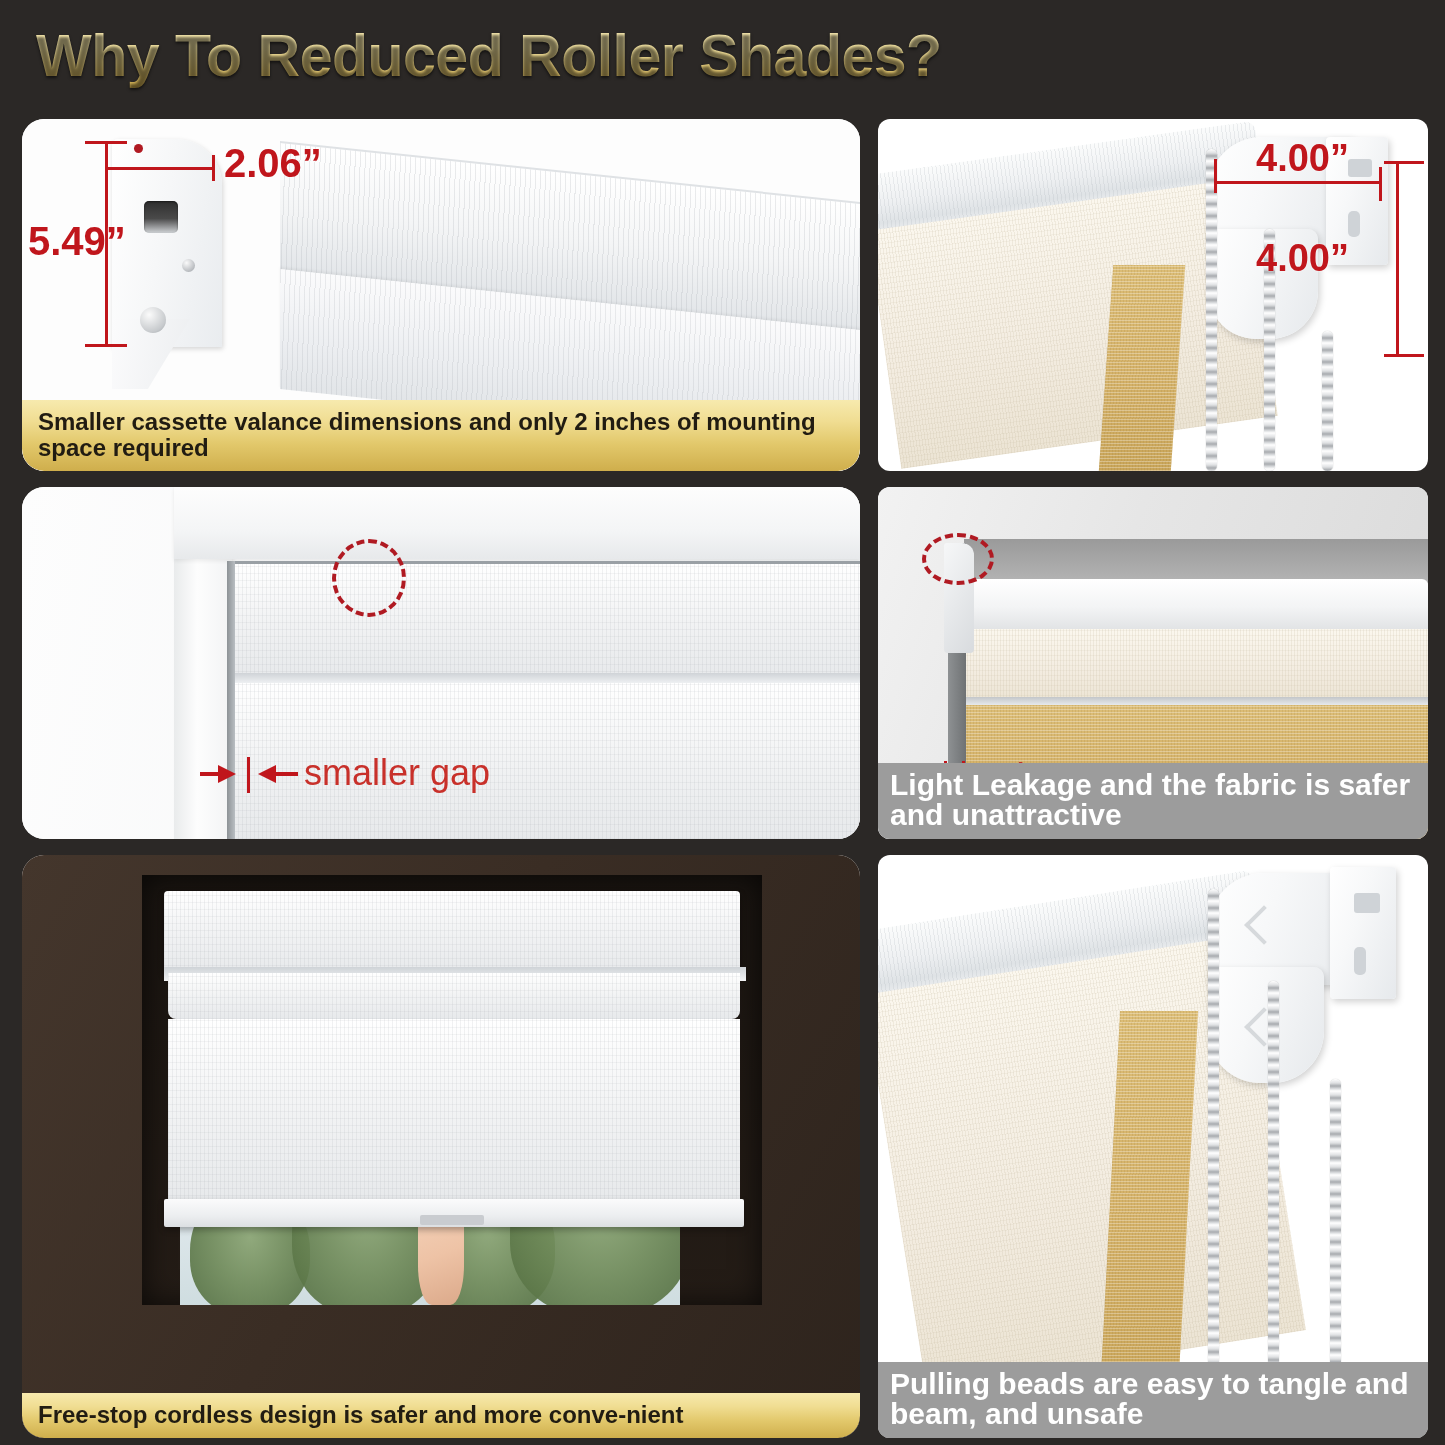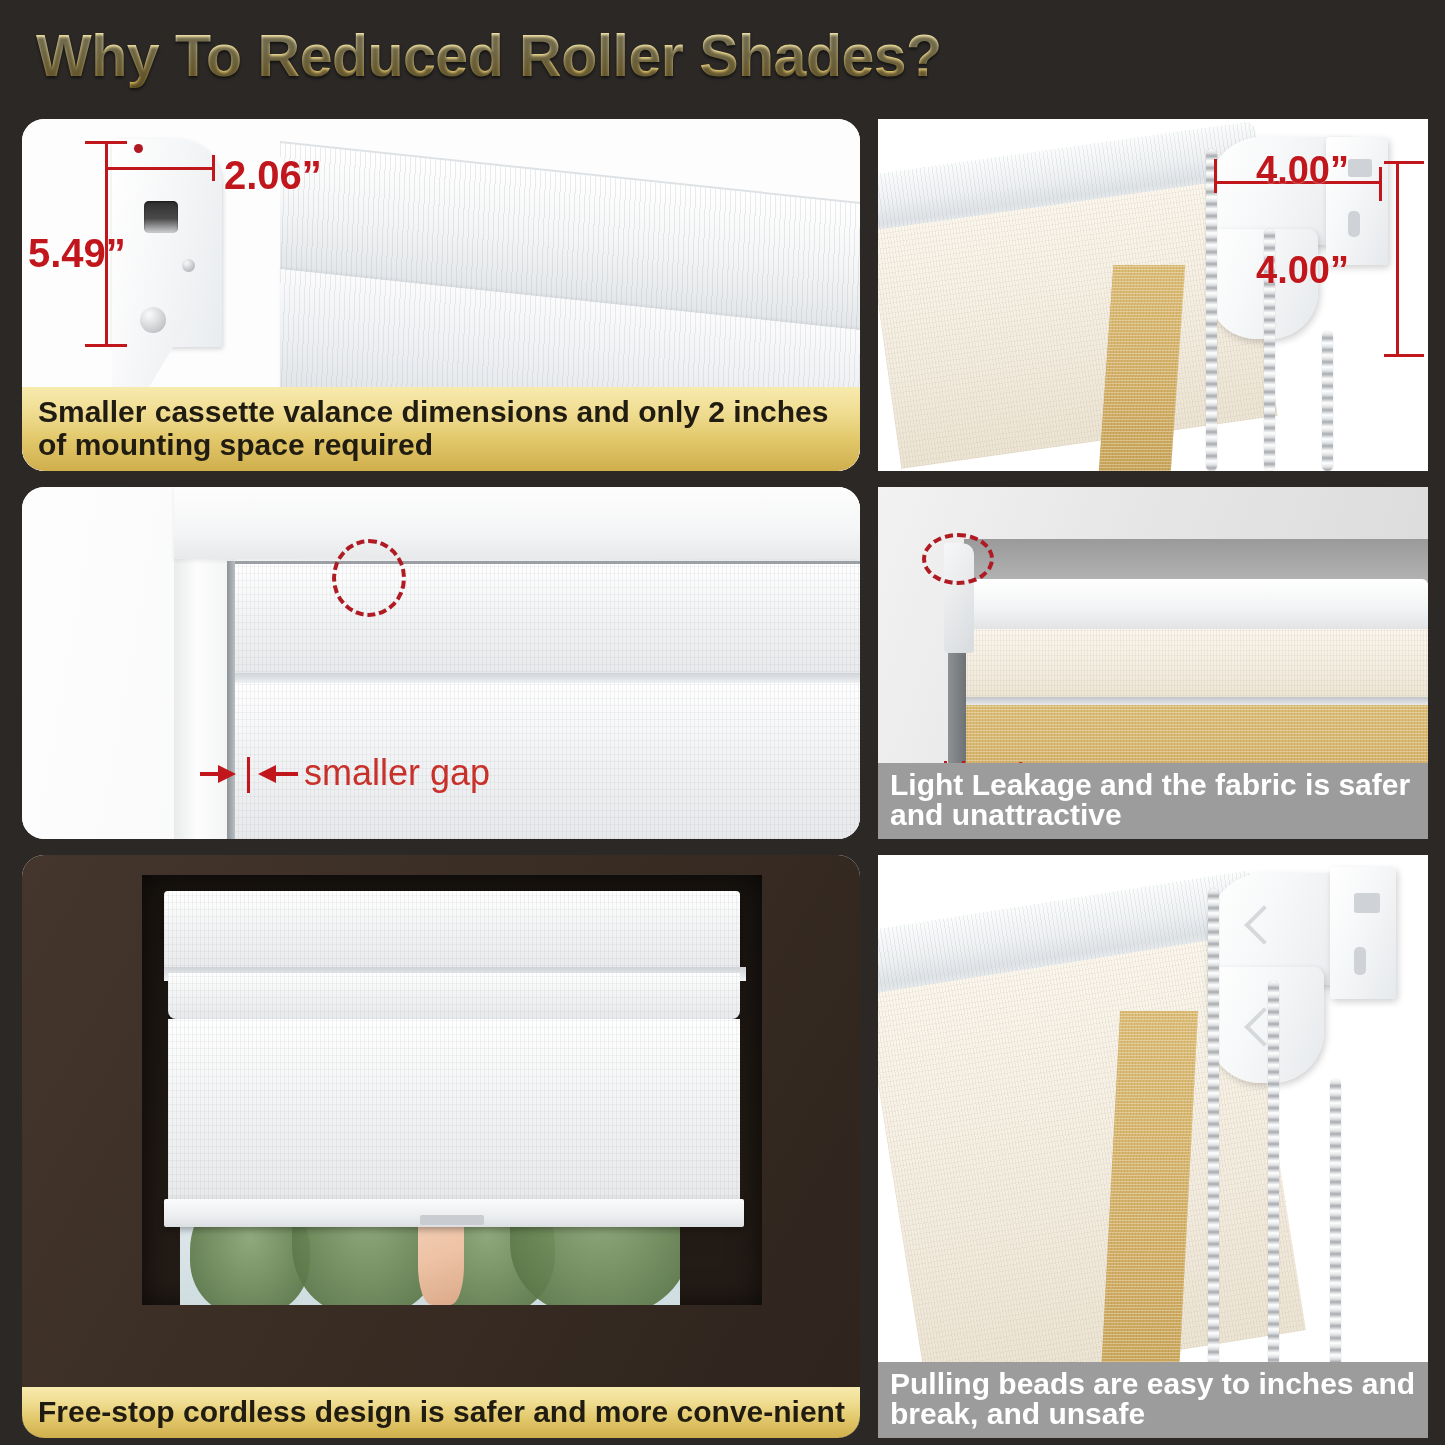--- a/index.html
+++ b/index.html
@@ -45,21 +45,21 @@
     left: 0; top: 112px;
     width: 1445px;
     height: 1333px;
   }
 
   .panel { position: absolute; overflow: hidden; }
 
   
   .panel.good { border-radius: 22px; }
   
-  .panel.bad  { border-radius: 0; }
+  .panel.bad  { border-radius: 12px; }
 
   .photo {
     position: absolute;
     left: 0; top: 0;
     width: 100%;
     overflow: hidden;
     background: #ffffff;
   }
 
   
@@ -67,21 +67,21 @@
     position: absolute;
     left: 0; bottom: 0;
     width: 100%;
     padding: 9px 14px 10px 16px;
     font-weight: bold;
     line-height: 1.08;
   }
   .caption.gold {
     background: linear-gradient(180deg, #f7eaae 0%, #f0dd92 30%, #e2c86b 62%, #cfae4c 100%);
     color: #211c12;
-    font-size: 30px;
+    font-size: 24px;
     border-bottom-left-radius: 22px;
     border-bottom-right-radius: 22px;
   }
   .caption.gray {
     background: #9c9c9c;
     color: #ffffff;
     font-size: 30px;
     line-height: 1.0;
     padding: 7px 10px 9px 12px;
   }
@@ -111,21 +111,20 @@
   
   .dim-line { position: absolute; background: #c0161c; }
   .dim-h { height: 3px; }
   .dim-v { width: 3px; }
   .dim-label {
     position: absolute;
     color: #c0161c;
     font-weight: bold;
     white-space: nowrap;
     text-shadow: 0 0 2px rgba(255,255,255,0.85);
-    margin-top: 12px;
   }
   .arrow-r, .arrow-l {
     position: absolute;
     width: 0; height: 0;
     border-top: 9px solid transparent;
     border-bottom: 9px solid transparent;
   }
   .arrow-r { border-left: 18px solid #c0161c; }
   .arrow-l { border-right: 18px solid #c0161c; }
   .arrow-tail { position: absolute; height: 4px; background: #c0161c; }
@@ -403,16 +402,16 @@
       <div style="position:absolute; left:476px; top:92px; width:12px; height:28px; border-radius:5px; background:#cfd3d7;"></div>
       <div style="position:absolute; left:372px; top:56px; width:28px; height:28px; border-left:4px solid #d6d9dc; border-bottom:4px solid #d6d9dc; transform:rotate(45deg);"></div>
       <div style="position:absolute; left:372px; top:158px; width:28px; height:28px; border-left:4px solid #d6d9dc; border-bottom:4px solid #d6d9dc; transform:rotate(45deg);"></div>
 
       <div class="bead-chain" style="left:330px; top:34px; height:506px;"></div>
       <div class="bead-chain" style="left:390px; top:126px; height:414px;"></div>
       <div class="bead-chain" style="left:452px; top:224px; height:316px;"></div>
 
       <div style="position:absolute; left:0; bottom:0; width:100%; height:22px; background:#9c9c9c;"></div>
     </div>
-    <div class="caption gray">Pulling beads are easy to inches and break, and unsafe</div>
+    <div class="caption gray">Pulling beads are easy to tangle and beam, and unsafe</div>
   </div>
 
 </div>
 
 </body></html>

